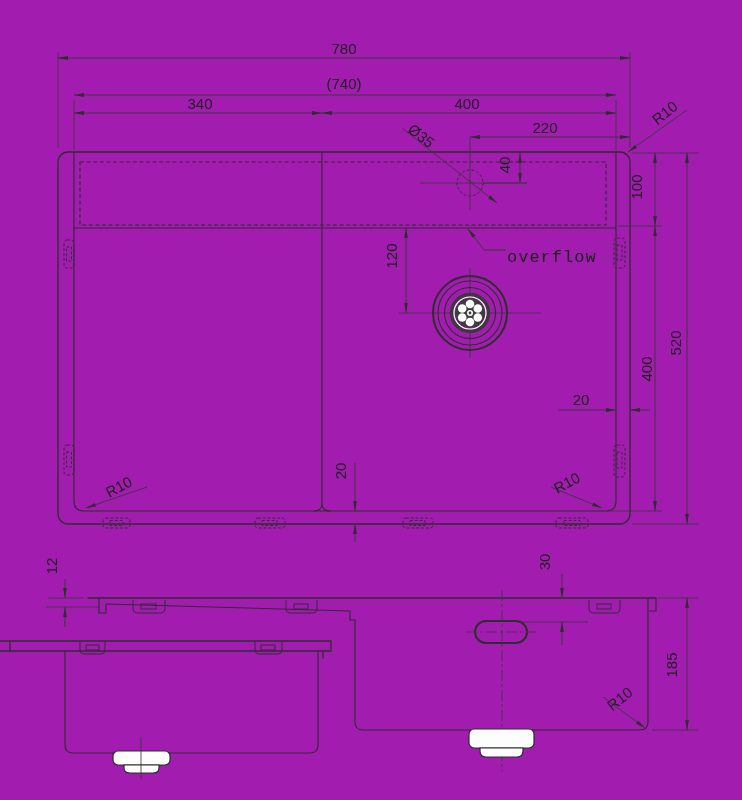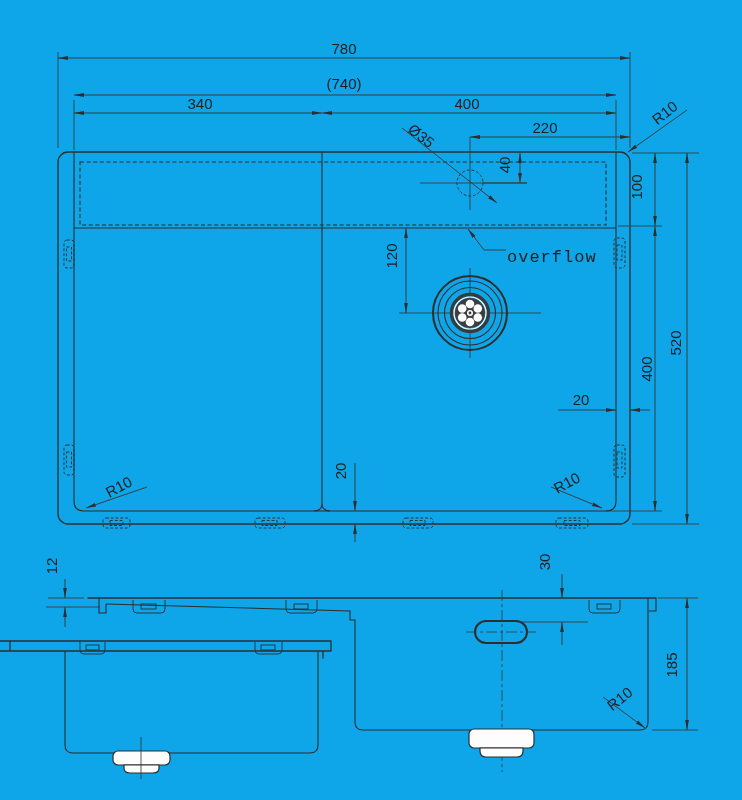--- a/index.html
+++ b/index.html
@@ -1,16 +1,16 @@
 <!DOCTYPE html>
 <html><head>
 <meta charset="utf-8">
 <style>
   html,body{margin:0;padding:0;background:#ffffff;}
-  .stage{width:742px;height:800px;background:#0ea5e9;position:relative;font-family:"Liberation Sans",sans-serif;}
+  .stage{width:742px;height:800px;background:#a21caf;position:relative;font-family:"Liberation Sans",sans-serif;}
   svg{display:block;}
   .ol{fill:none;stroke:#2e2e2e;stroke-width:1.3;stroke-linecap:round;}
   .ol2{fill:none;stroke:#2e2e2e;stroke-width:1.1;}
   .dim{fill:none;stroke:#3a3a3a;stroke-width:0.95;}
   .ext{fill:none;stroke:#3a3a3a;stroke-width:0.85;}
   .hid{fill:none;stroke:#2e2e2e;stroke-width:1.1;stroke-dasharray:4 2.6;}
   .hid2{fill:none;stroke:#2e2e2e;stroke-width:0.95;stroke-dasharray:2.8 2;}
   .cl{fill:none;stroke:#2e2e2e;stroke-width:0.9;}
   .cline{fill:none;stroke:#3a3a3a;stroke-width:0.8;stroke-dasharray:11 3 3 3;}
   .thin{fill:none;stroke:#3a3a3a;stroke-width:0.85;}

